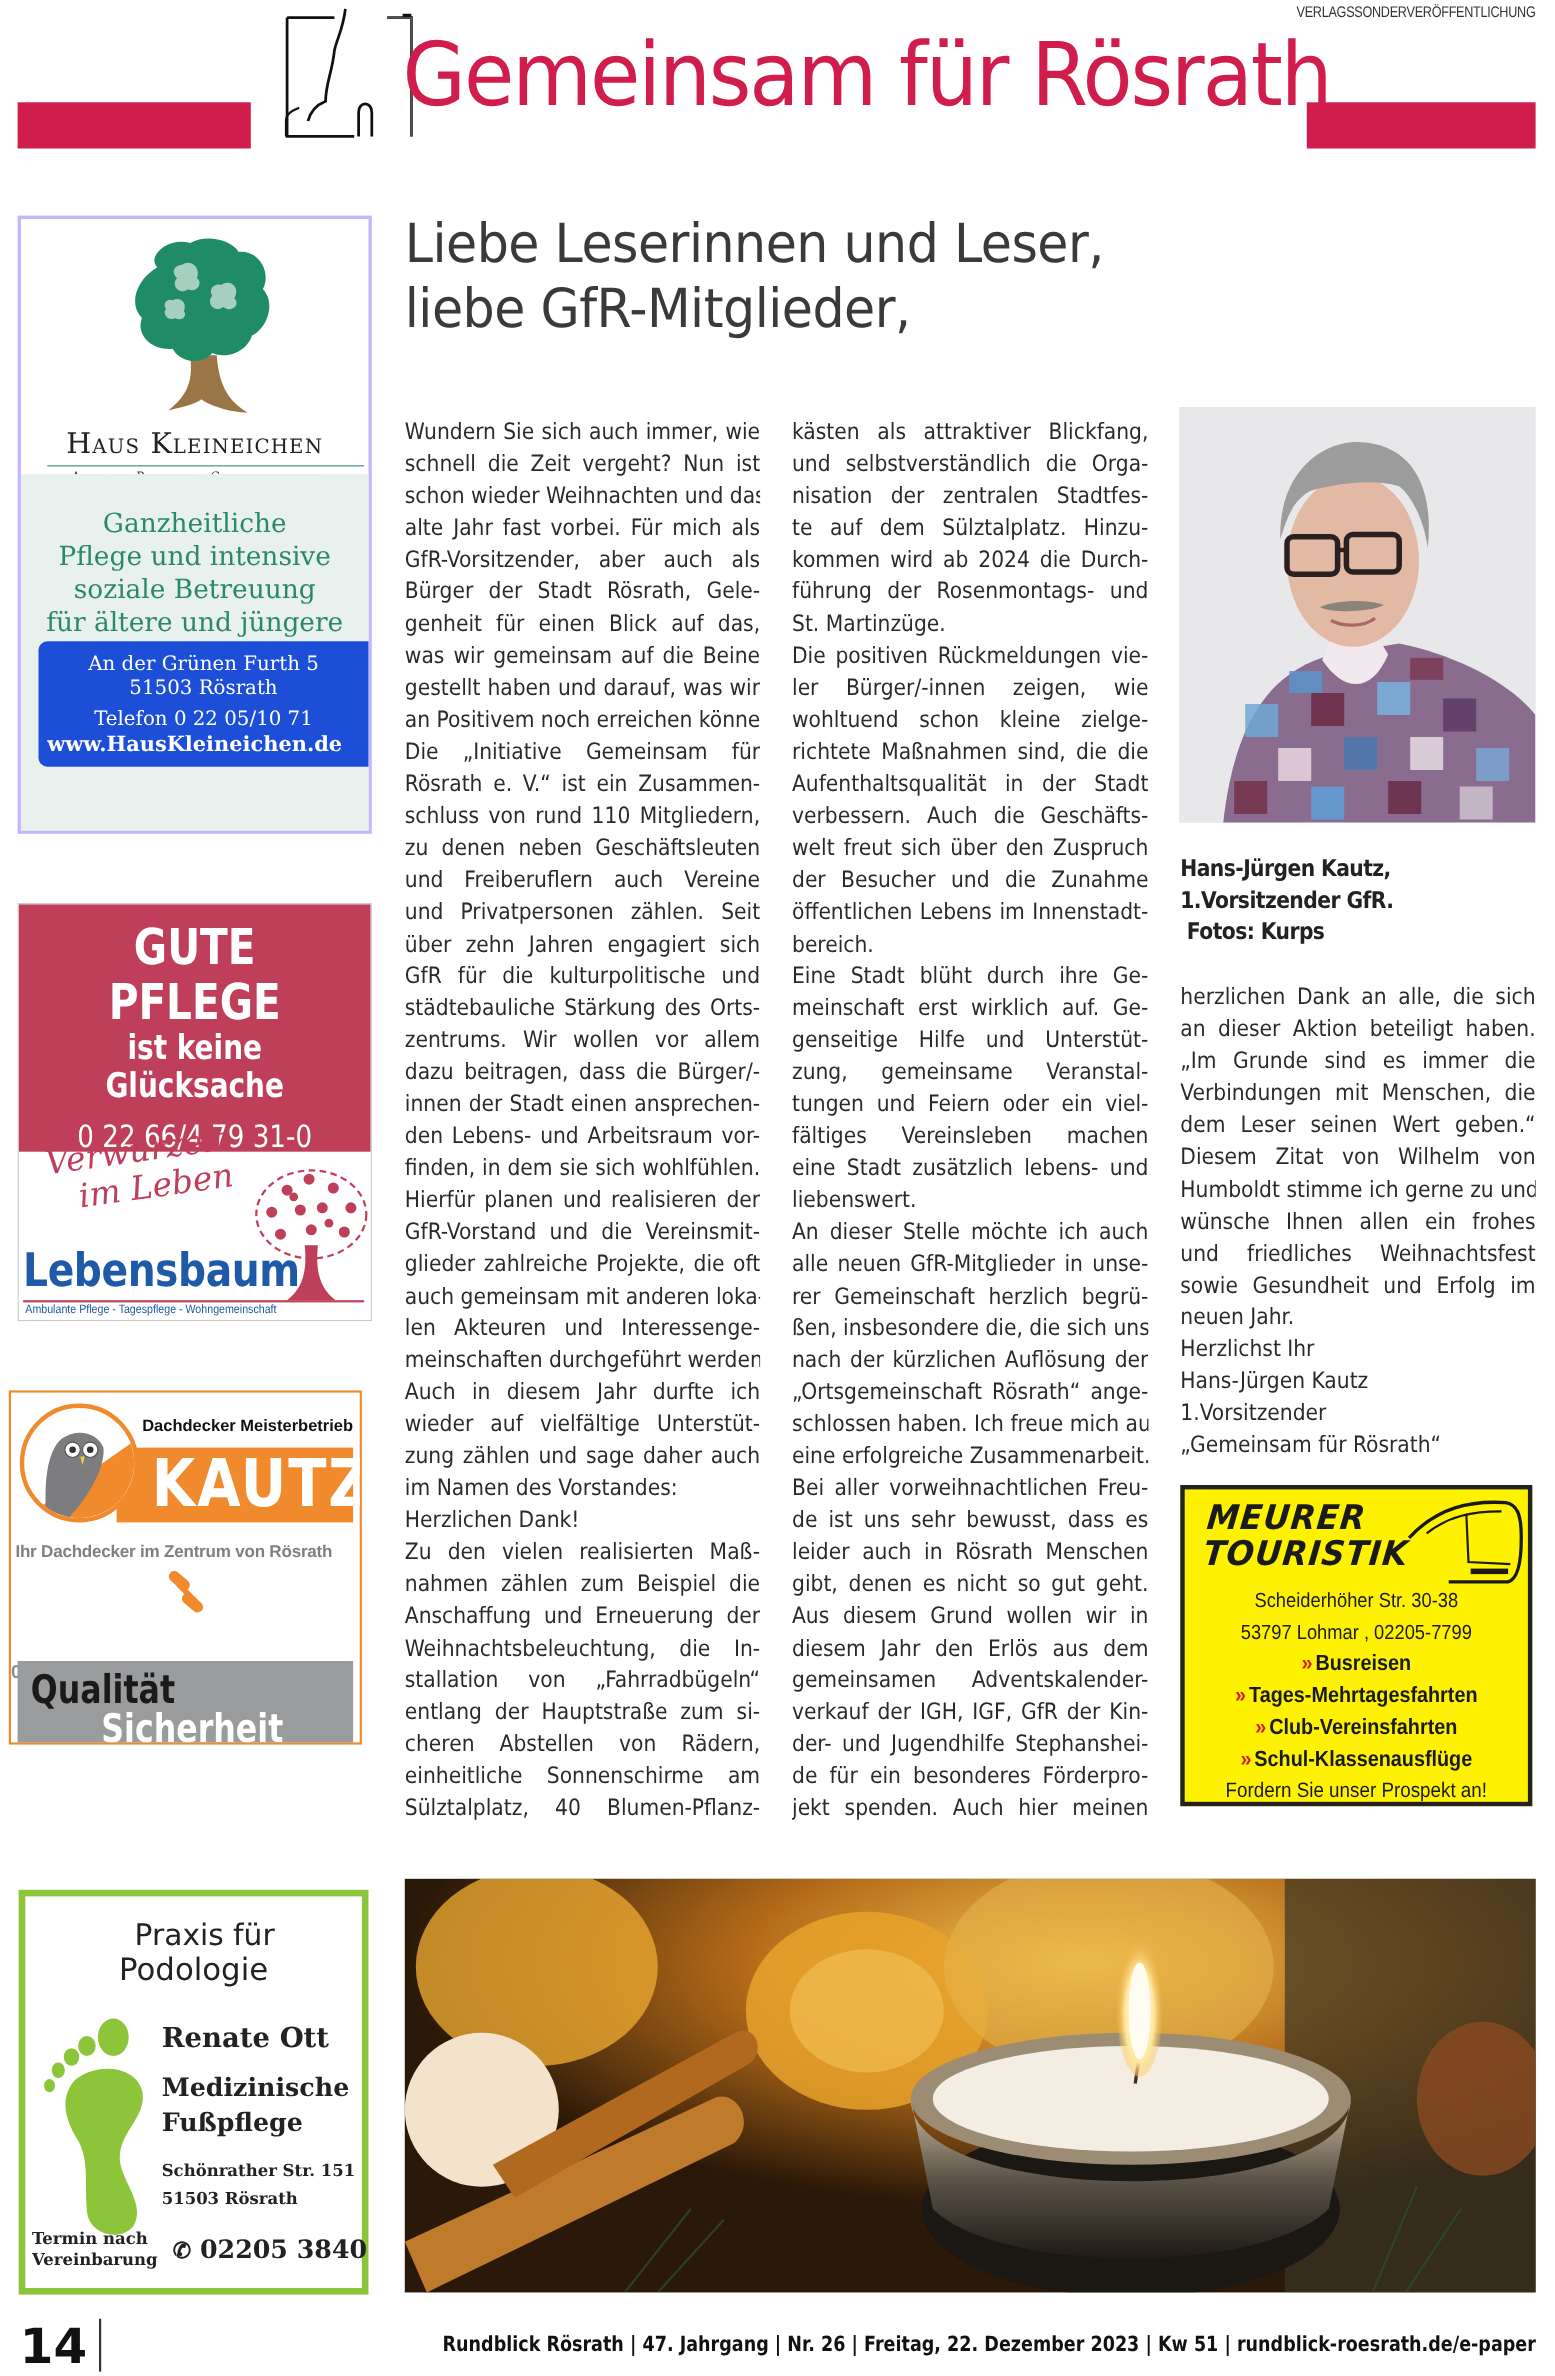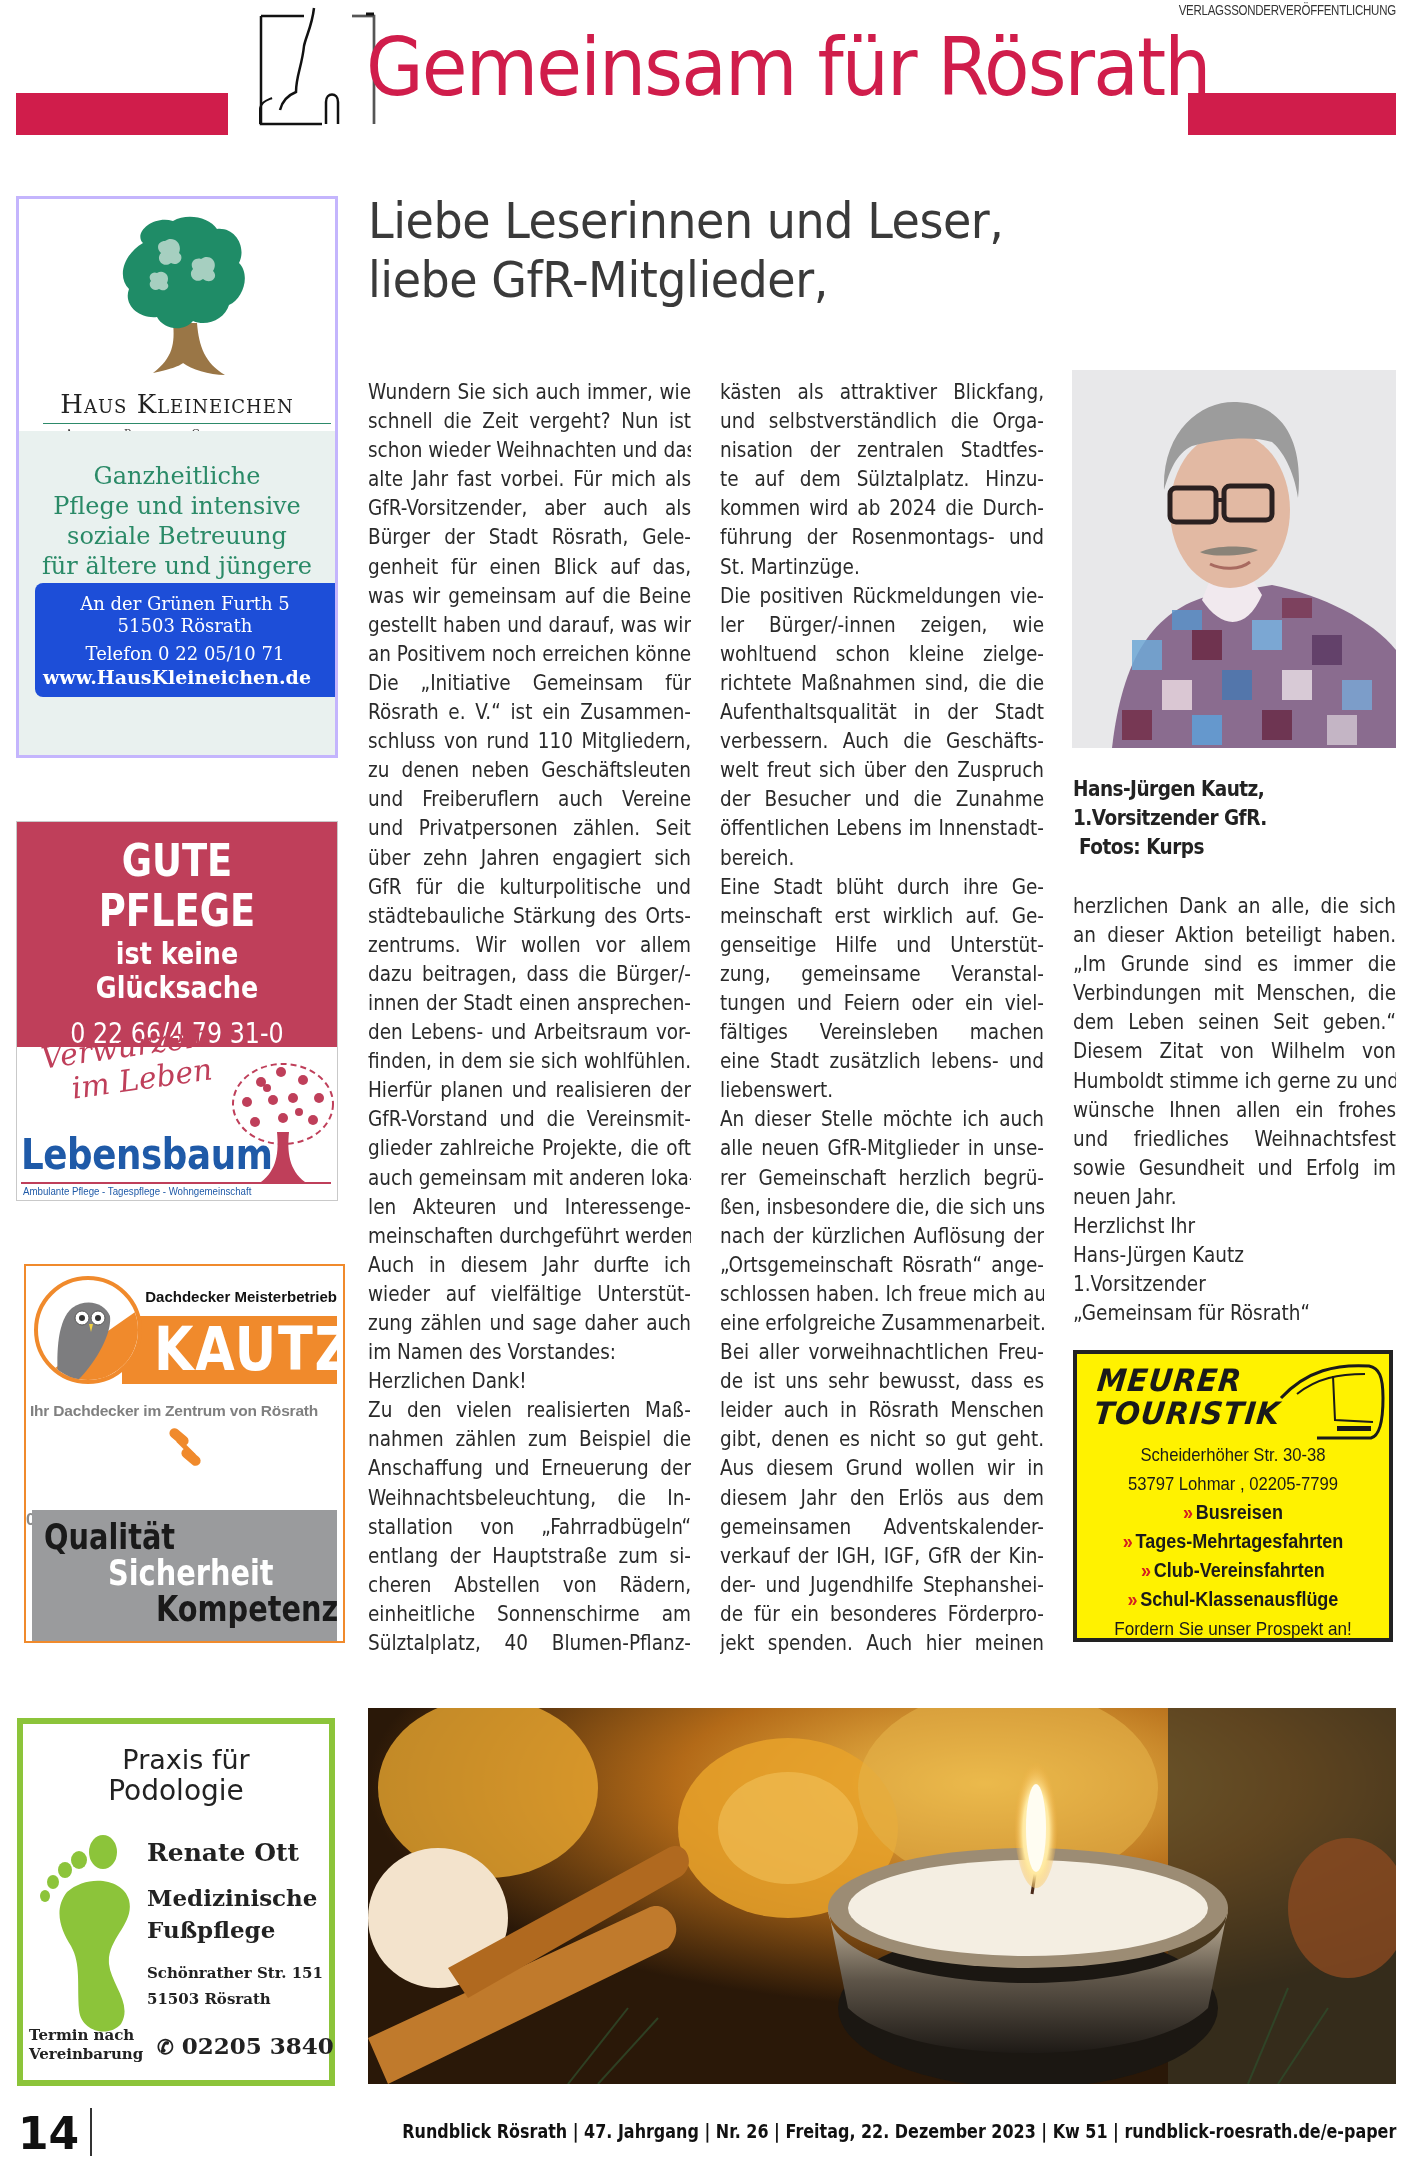--- a/index.html
+++ b/index.html
@@ -47,21 +47,21 @@
   .ad-lb .t1 { font-family: "DejaVu Sans", sans-serif; font-weight: bold; font-size: 45px; line-height: 50px; padding-top: 14px; letter-spacing: 0px; transform: scaleX(0.82); }
   .ad-lb .t2 { font-family: "DejaVu Sans", sans-serif; font-weight: bold; font-size: 31px; line-height: 34px; transform: scaleX(0.82); }
   .ad-lb .t3 { font-family: "DejaVu Sans", sans-serif; font-size: 28px; line-height: 32px; margin-top: 14px; transform: scaleX(0.85); }
   .ad-lb .t4 { font-family: "DejaVu Sans", sans-serif; font-size: 24px; line-height: 28px; transform: scaleX(0.85); }
   .ad-lb .script { position: absolute; left: 26px; top: 208px; font-family: "DejaVu Serif", serif; font-style: italic; font-size: 30px; line-height: 34px; color: #bf3f5a; transform: rotate(-8deg); }
   .ad-lb .brand { position: absolute; left: 4px; top: 308px; font-family: "DejaVu Sans", sans-serif; font-weight: bold; font-size: 42px; color: #1f5aa8; letter-spacing: -0.5px; transform: scaleX(0.85); transform-origin: left top; }
   .ad-lb .line { position: absolute; left: 4px; right: 6px; top: 360px; height: 2px; background: #bf3f5a; }
   .ad-lb .tag { position: absolute; left: 6px; top: 363px; font-size: 11px; color: #1f5aa8; white-space: nowrap; transform: scaleX(0.88); transform-origin: left top; }
   .ad-lb .tree { position: absolute; left: 210px; top: 230px; width: 110px; height: 136px; }
 
-  .ad-kz { left: 24px; top: 1264px; width: 321px; height: 379px; border: 2px solid #f08a2c; background: #fff; overflow: hidden; padding-left: 31px; }
+  .ad-kz { left: 8px; top: 1264px; width: 321px; height: 322px; border: 2px solid #f08a2c; background: #fff; overflow: hidden; padding-left: 31px; }
   .ad-kz .meister { position: absolute; right: 6px; top: 22px; font-size: 15px; font-weight: bold; color: #111; white-space: nowrap; }
   .ad-kz .owlc { position: absolute; left: 8px; top: 10px; width: 108px; height: 108px; border-radius: 50%; border: 4px solid #f08a2c; background: #fff; overflow: hidden; }
   .ad-kz .band { position: absolute; left: 96px; right: 6px; top: 50px; height: 68px; background: #f08a2c; }
   .ad-kz .kautz { position: absolute; left: 128px; top: 48px; font-family: "DejaVu Sans", sans-serif; font-weight: bold; font-size: 60px; color: #fff; letter-spacing: 2px; transform: scaleX(0.85); transform-origin: left top; }
   .ad-kz .gmbh { position: absolute; left: 296px; top: 98px; font-size: 6px; color: #fff; }
   .ad-kz .zentrum { position: absolute; left: 4px; top: 136px; font-size: 15.5px; font-weight: bold; color: #808080; white-space: nowrap; letter-spacing: -0.2px; }
   .ad-kz .phone-icon { position: absolute; left: 138px; top: 160px; width: 46px; height: 46px; }
   .ad-kz .phone { position: absolute; left: 0; right: 0; top: 212px; text-align: left; font-size: 17px; font-weight: bold; color: #8a8a8a; margin-top: 32px; }
   .ad-kz .grey { position: absolute; left: 6px; right: 6px; top: 244px; height: 136px; background: #9a9b9d; }
   .ad-kz .q1 { position: absolute; left: 18px; top: 250px; font-family: "DejaVu Sans", sans-serif; font-weight: bold; font-size: 36px; color: #1a1a1a; transform: scaleX(0.8); transform-origin: left top; }
@@ -240,21 +240,21 @@
   <div>Hans-Jürgen Kautz,</div>
   <div>1.Vorsitzender GfR.</div>
   <div style="white-space:pre"> Fotos: Kurps</div>
 </div>
 
 <div class="abs col col3">
     <span class="ln">herzlichen Dank an alle, die sich</span>
     <span class="ln">an dieser Aktion beteiligt haben.</span>
     <span class="ln">„Im Grunde sind es immer die</span>
     <span class="ln">Verbindungen mit Menschen, die</span>
-    <span class="ln">dem Leben seinen Seit geben.“</span>
+    <span class="ln">dem Leser seinen Wert geben.“</span>
     <span class="ln">Diesem Zitat von Wilhelm von</span>
     <span class="ln">Humboldt stimme ich gerne zu und</span>
     <span class="ln">wünsche Ihnen allen ein frohes</span>
     <span class="ln">und friedliches Weihnachtsfest</span>
     <span class="ln">sowie Gesundheit und Erfolg im</span>
     <span class="ln last">neuen Jahr.</span>
     <span class="ln last">Herzlichst Ihr</span>
     <span class="ln last">Hans-Jürgen Kautz</span>
     <span class="ln last">1.Vorsitzender</span>
     <span class="ln last">„Gemeinsam für Rösrath“</span>

